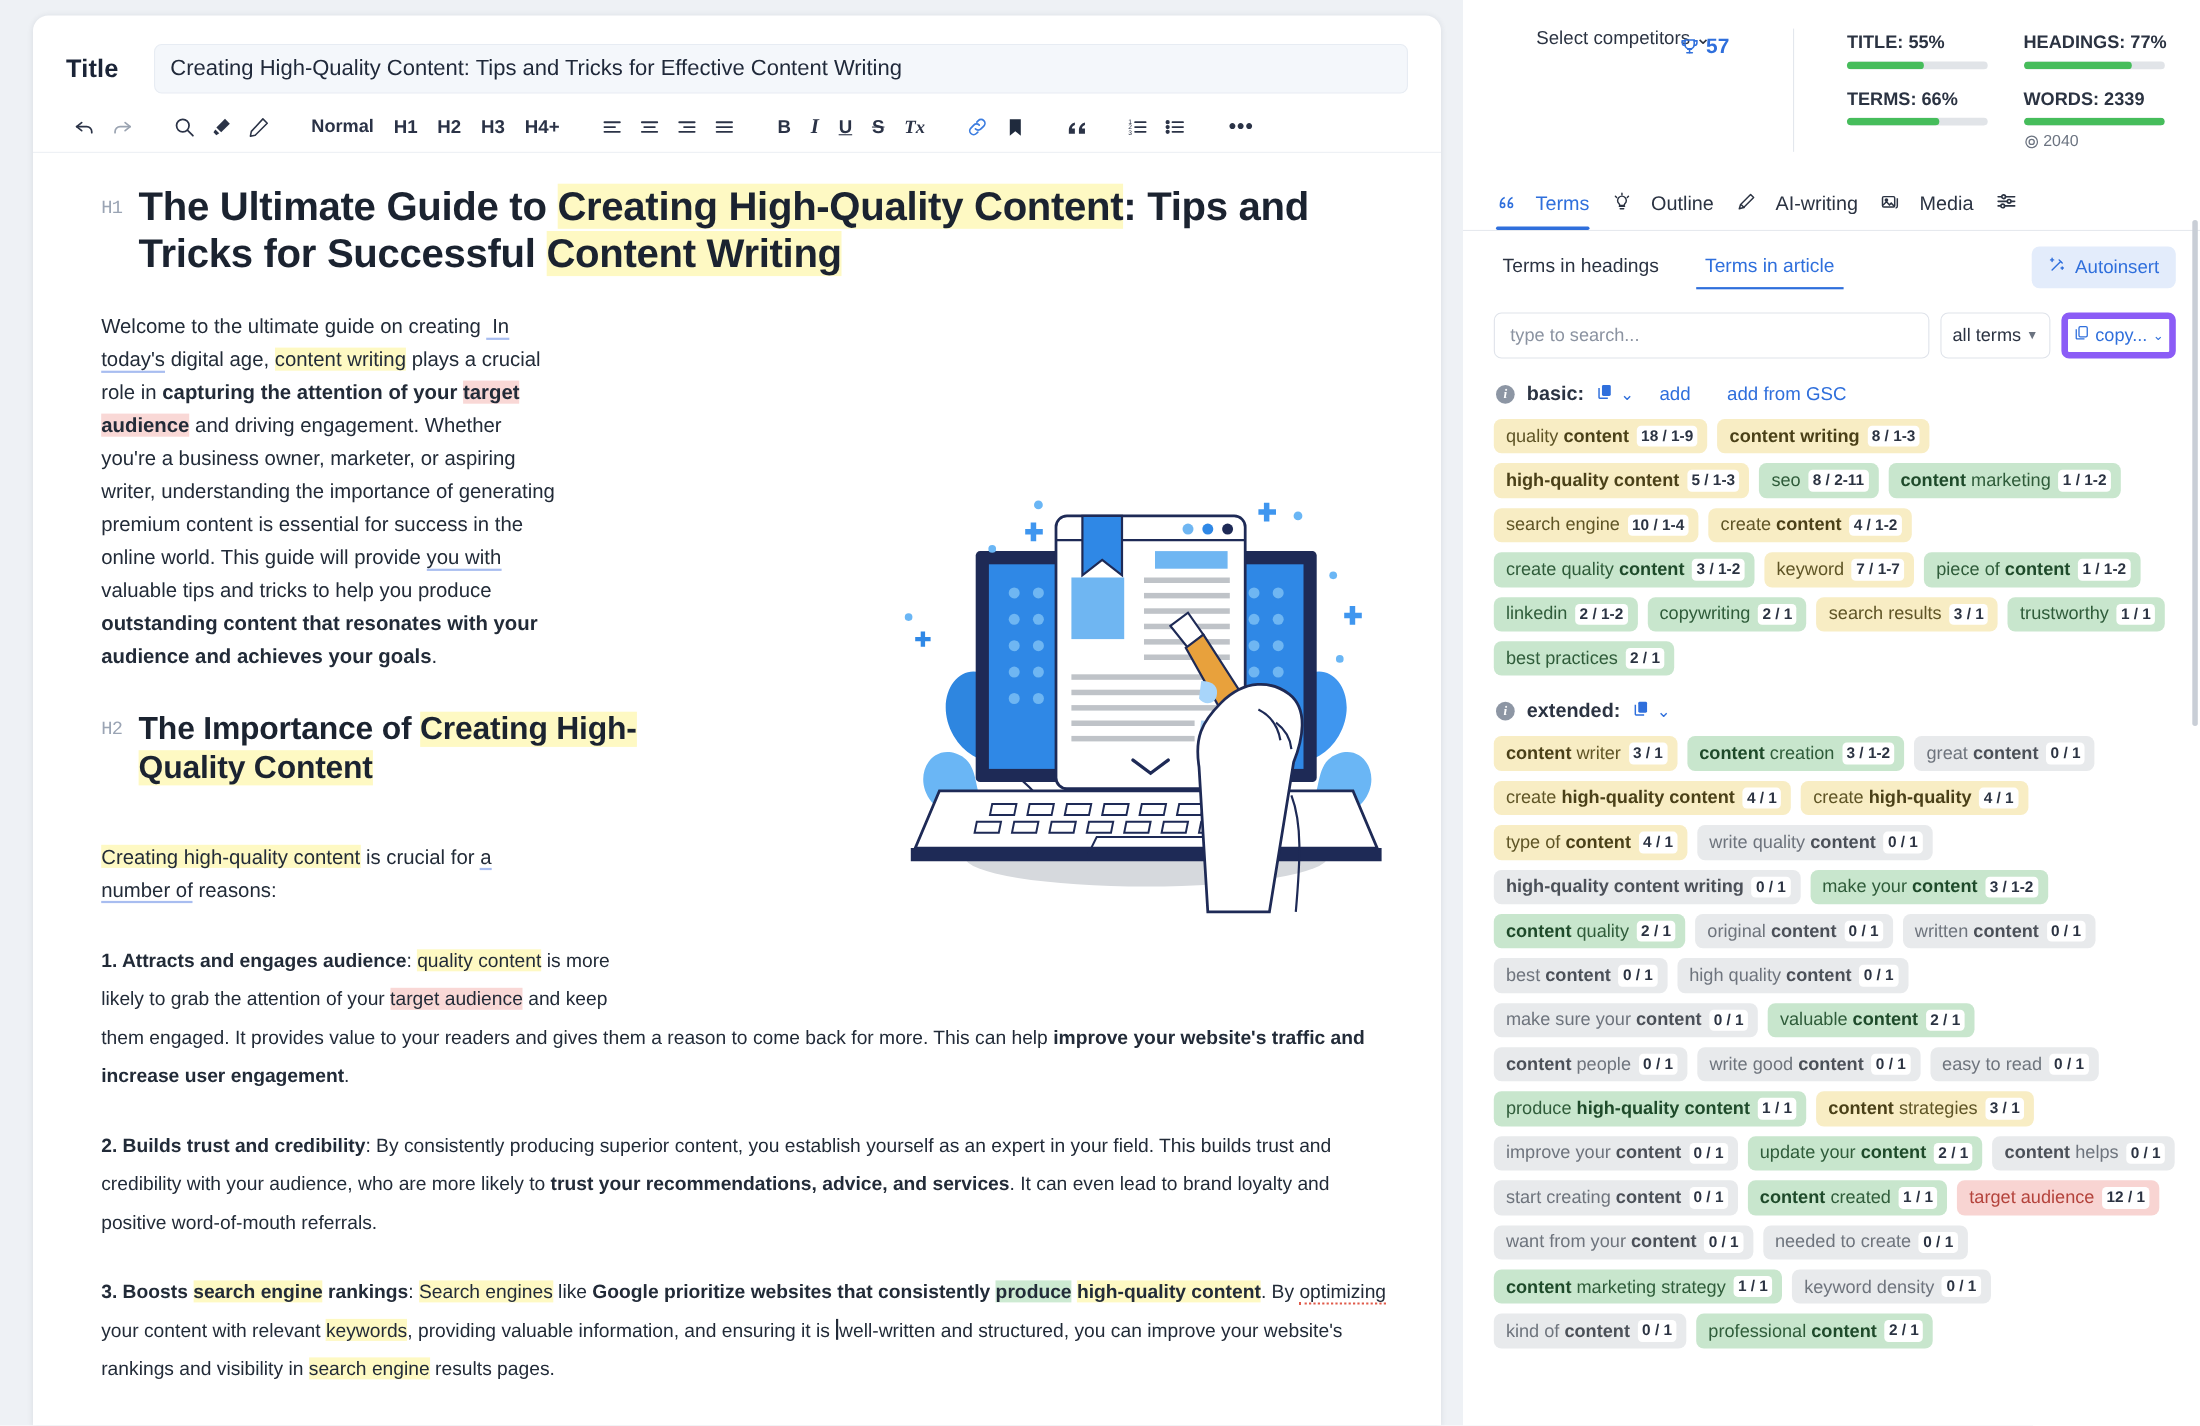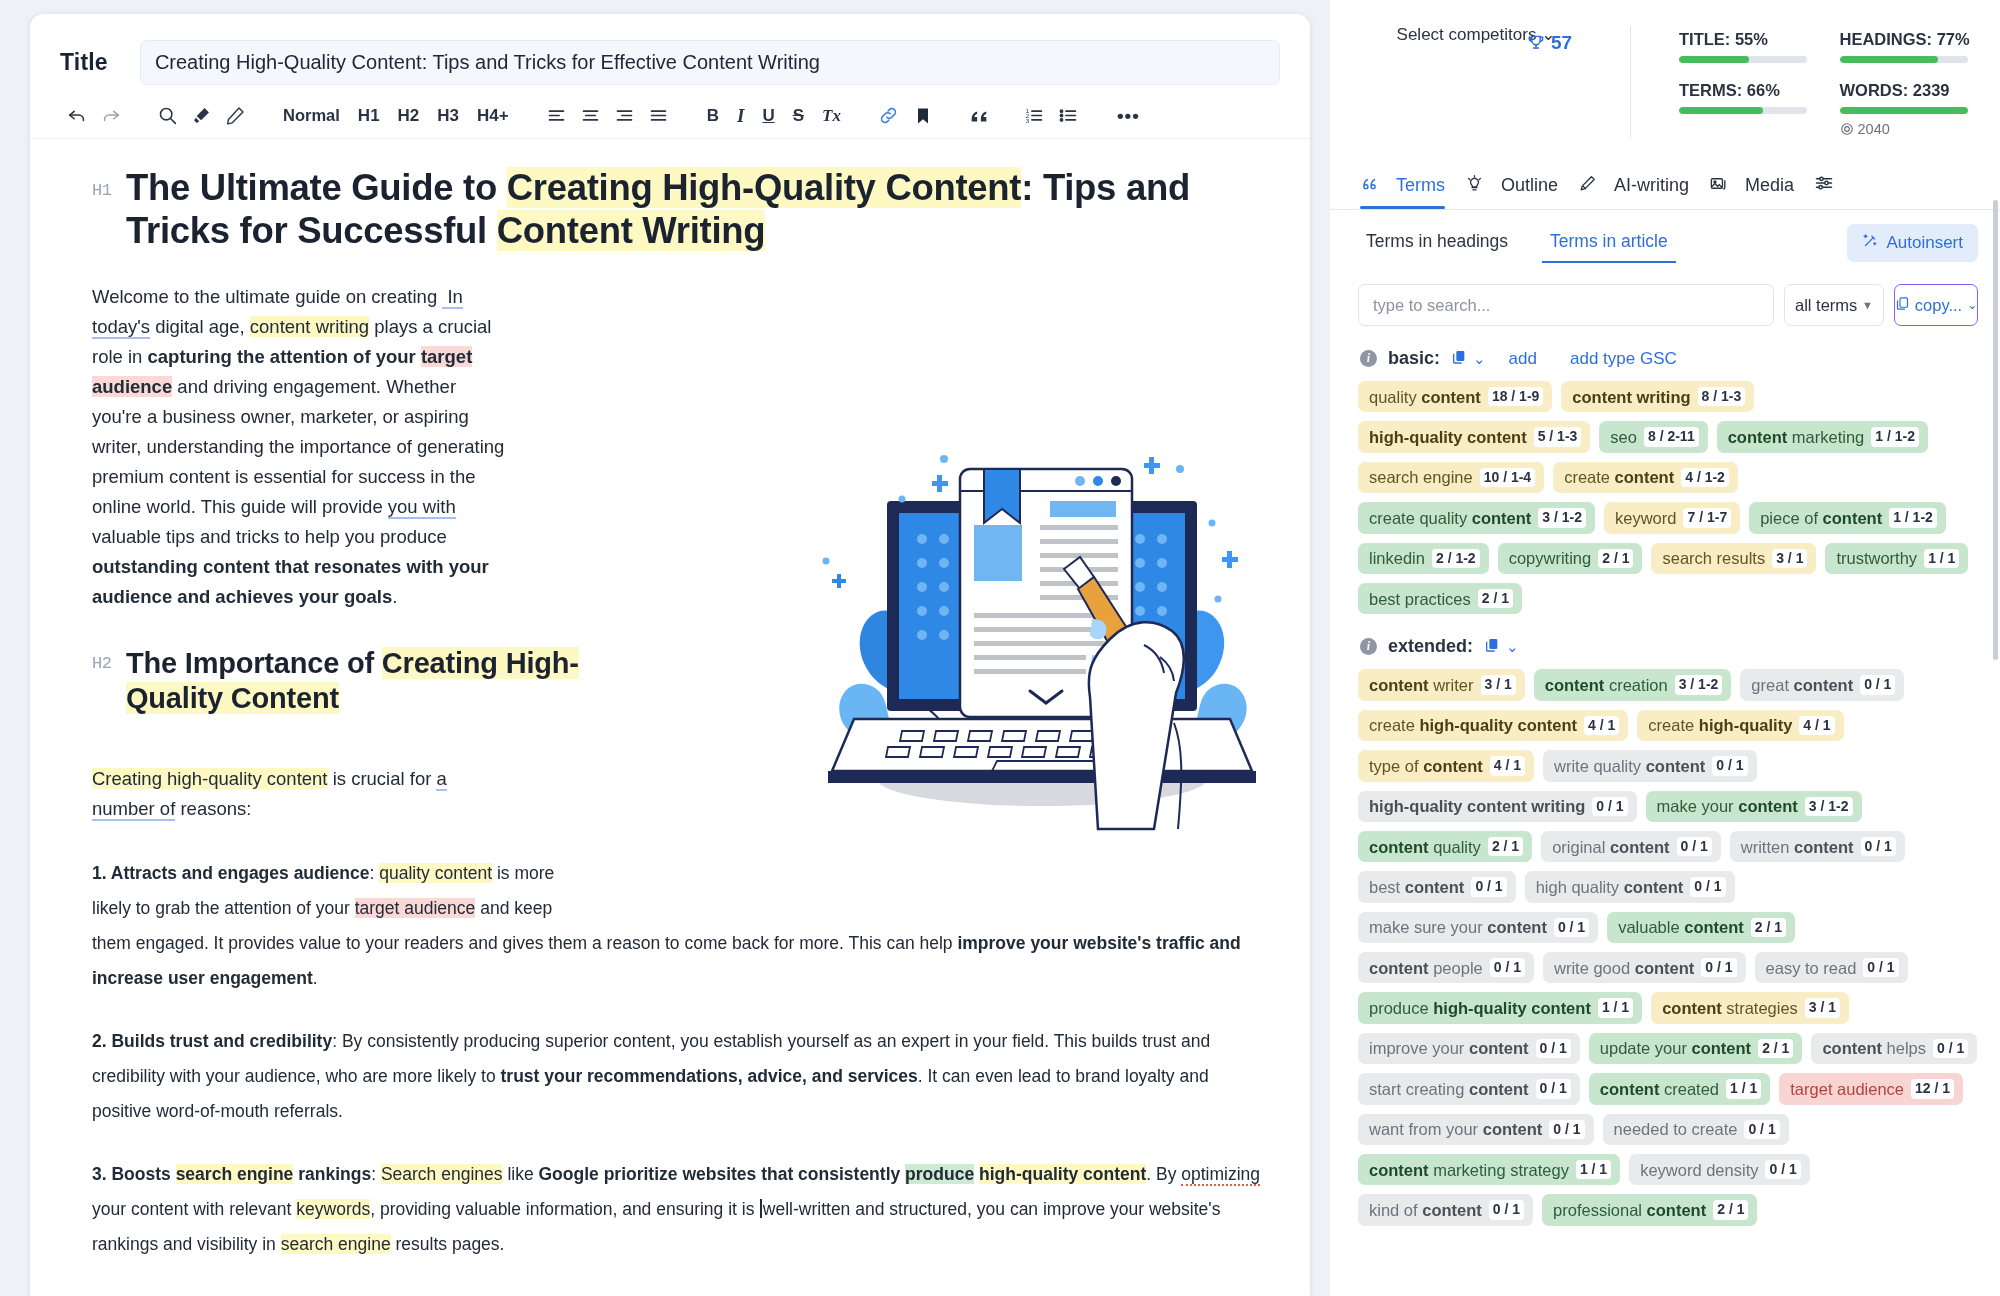--- a/index.html
+++ b/index.html
@@ -132,21 +132,21 @@
   .searchbox {
     flex:1; height:42px; border:1px solid #dfe3ea; border-radius:7px;
     display:flex; align-items:center; padding:0 14px; font-size:16.5px; color:#8b93a1;
   }
   .selbox {
     width:100px; height:42px; border:1px solid #dfe3ea; border-radius:7px;
     display:flex; align-items:center; justify-content:space-between; padding:0 10px;
     font-size:16.5px; color:#2b3342;
   }
   .copybox {
-    width:84px; height:42px; border:1px solid #8b5cf6; border-radius:7px;
+    width:104px; height:42px; border:6px solid #8b5cf6; border-radius:7px;
     display:flex; align-items:center; justify-content:center; gap:5px;
     font-size:16.5px; color:#2f6fdc;
   }
 
   .group-head { display:flex; align-items:center; gap:11px; padding:22px 0 0 30px; }
   .gh-i {
     width:17px; height:17px; border-radius:50%; background:#8d96a4; color:#fff;
     font-size:12px; display:flex; align-items:center; justify-content:center;
     font-family:"Liberation Serif", serif; font-style:italic; font-weight:bold;
   }
@@ -571,21 +571,21 @@
       <span class="gh-i">i</span>
       <span class="gh-label">basic:</span>
       <span>
         <svg width="16" height="16" viewBox="0 0 24 24" fill="none" stroke="#2f6fdc" stroke-width="2">
             <rect x="8" y="3" width="12" height="15" rx="2" fill="#2f6fdc" stroke="none"></rect>
             <path d="M16 21H5a1 1 0 0 1-1-1V7"></path>
           </svg>
       </span>
       <span style="color:#2f6fdc;font-size:15px;margin-left:-5px">⌄</span>
       <span class="gh-link" style="margin-left:12px">add</span>
-      <span class="gh-link" style="margin-left:22px">add type GSC</span>
+      <span class="gh-link" style="margin-left:22px">add from GSC</span>
     </div>
     <div class="chips" id="chips-basic">
         <div class="chip y">
           <span>quality <b>content</b></span>
           <span class="cnt">18 / 1-9</span>
         </div>
         <div class="chip y">
           <span><b>content writing</b></span>
           <span class="cnt">8 / 1-3</span>
         </div>

